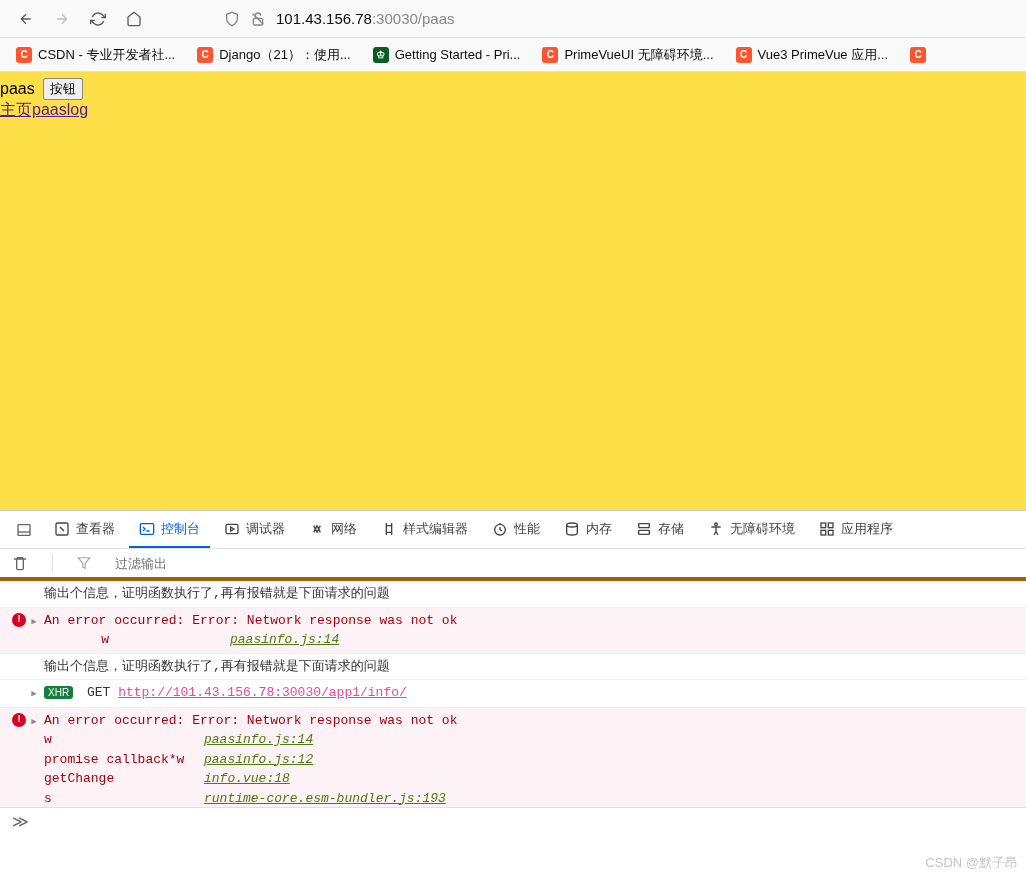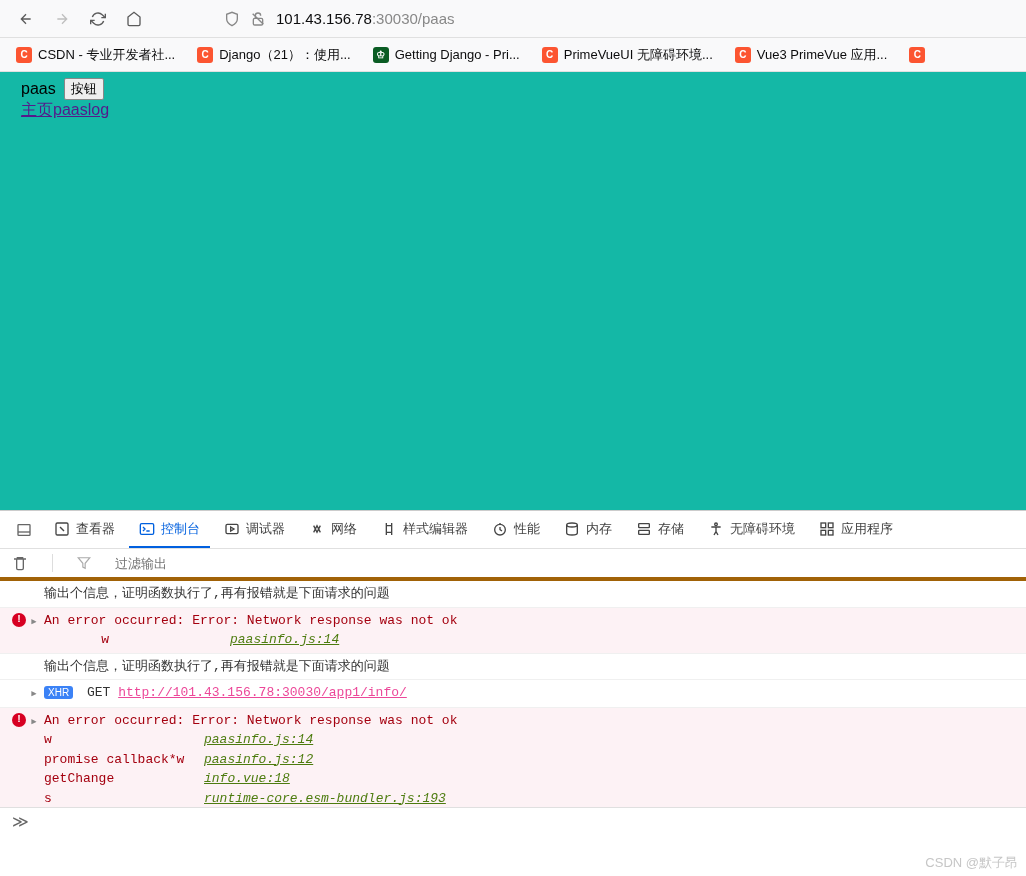--- a/index.html
+++ b/index.html
@@ -15,21 +15,21 @@
     .url-path { color: #888; }
     
     
     .bookmarks { height: 34px; display: flex; align-items: center; padding: 0 8px; gap: 6px; background: #f9f9fa; border-bottom: 1px solid #e0e0e0; }
     .bookmark { display: flex; align-items: center; gap: 6px; padding: 4px 8px; border-radius: 4px; cursor: pointer; font-size: 13px; color: #0c0c0d; white-space: nowrap; }
     .favicon { width: 16px; height: 16px; display: flex; align-items: center; justify-content: center; border-radius: 3px; font-size: 10px; font-weight: bold; color: #fff; flex-shrink: 0; }
     .favicon-c { background: #fc5531; }
     .favicon-d { background: #0a5c23; }
     
     
-    .page-content { padding: 6px 21px; height: 438px; background: #14b8a6; }
+    .page-content { padding: 6px 0; height: 438px; background: #fde047; }
     .page-row1 { display: flex; align-items: center; gap: 8px; font-size: 16px; }
     .page-btn { font-size: 13px; padding: 1px 6px; border: 1px solid #888; border-radius: 2px; background: #efefef; cursor: pointer; }
     .page-link { color: #551a8b; text-decoration: underline; font-size: 16px; cursor: pointer; }
     
     
     .devtools { border-top: 1px solid #ccc; background: #fff; }
     .devtools-tabs { height: 38px; display: flex; align-items: center; padding: 0 8px; gap: 4px; border-bottom: 1px solid #e0e0e0; background: #fff; }
     .dt-tab { display: flex; align-items: center; gap: 6px; padding: 8px 10px; cursor: pointer; font-size: 13px; color: #444; border-bottom: 2px solid transparent; }
     .dt-tab.active { color: #0060df; border-bottom-color: #0060df; }
     .dt-icon { width: 16px; height: 16px; }
@@ -39,21 +39,21 @@
     
     .console-rows { max-height: 226px; overflow-y: auto; font-family: Consolas, "Courier New", monospace; font-size: 13px; }
     .console-row { display: flex; padding: 3px 8px; border-bottom: 1px solid #f0f0f0; align-items: flex-start; line-height: 1.5; }
     .console-row.log { color: #333; }
     .console-row.error { background: #fdf2f5; color: #a4000f; }
     .console-row.xhr { color: #333; }
     .row-icon-cell { width: 22px; flex-shrink: 0; display: flex; align-items: center; justify-content: center; padding-top: 2px; }
     .row-arrow { width: 14px; flex-shrink: 0; color: #888; padding-top: 1px; }
     .row-content { flex: 1; }
     .err-icon { width: 14px; height: 14px; border-radius: 50%; background: #d70022; color: #fff; display: flex; align-items: center; justify-content: center; font-size: 10px; font-weight: bold; }
-    .xhr-badge { background: #3b82f6; color: #fff; font-size: 10px; padding: 1px 4px; border-radius: 3px; margin-right: 6px; font-family: Arial; }
+    .xhr-badge { background: #15803d; color: #fff; font-size: 10px; padding: 1px 4px; border-radius: 3px; margin-right: 6px; font-family: Arial; }
     .src-link { color: #4d7c0f; text-decoration: underline; cursor: pointer; font-style: italic; }
     .url-link { color: #ec4899; text-decoration: underline; cursor: pointer; }
     .stack-line { display: flex; }
     .stack-fn { width: 160px; white-space: pre; }
     .sub-line { padding-left: 26px; }
     
     .devtools-footer { height: 28px; display: flex; align-items: center; padding: 0 12px; border-top: 1px solid #e0e0e0; color: #666; font-size: 16px; }
     
     .watermark { position: fixed; bottom: 4px; right: 8px; font-size: 13px; color: #c6c6c6; font-family: Arial; }
     
@@ -102,21 +102,21 @@
   <div class="bookmark">
       <div class="favicon favicon-c">C</div>
       <span>CSDN - 专业开发者社...</span>
     </div>
   <div class="bookmark">
       <div class="favicon favicon-c">C</div>
       <span>Django（21）：使用...</span>
     </div>
   <div class="bookmark">
       <div class="favicon favicon-d">♔</div>
-      <span>Getting Django - Pri...</span>
+      <span>Getting Started - Pri...</span>
     </div>
   <div class="bookmark">
       <div class="favicon favicon-c">C</div>
       <span>PrimeVueUI 无障碍环境...</span>
     </div>
   <div class="bookmark">
       <div class="favicon favicon-c">C</div>
       <span>Vue3 PrimeVue 应用...</span>
     </div>
   <div class="bookmark">

